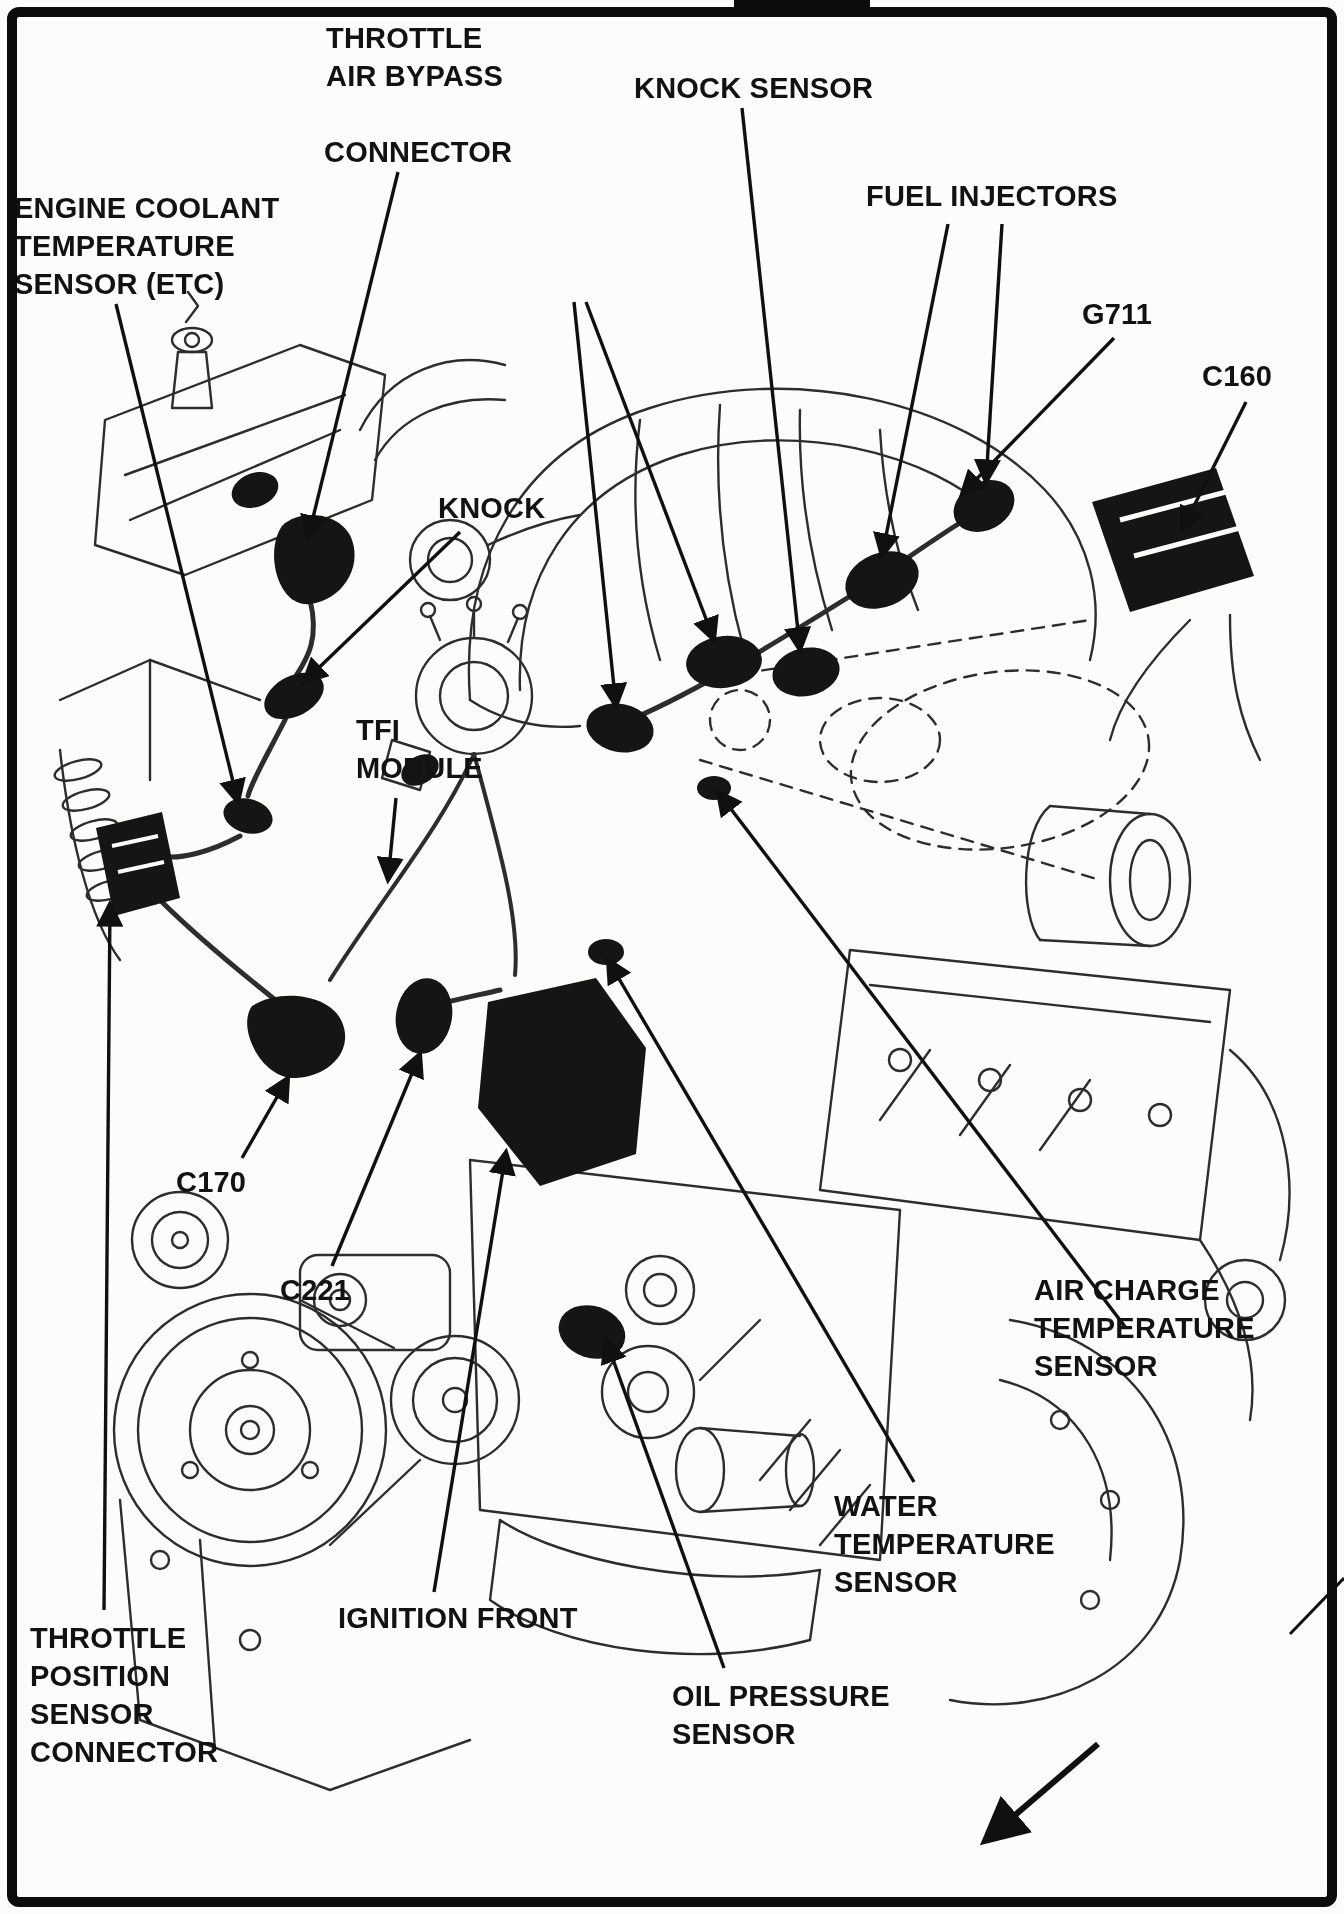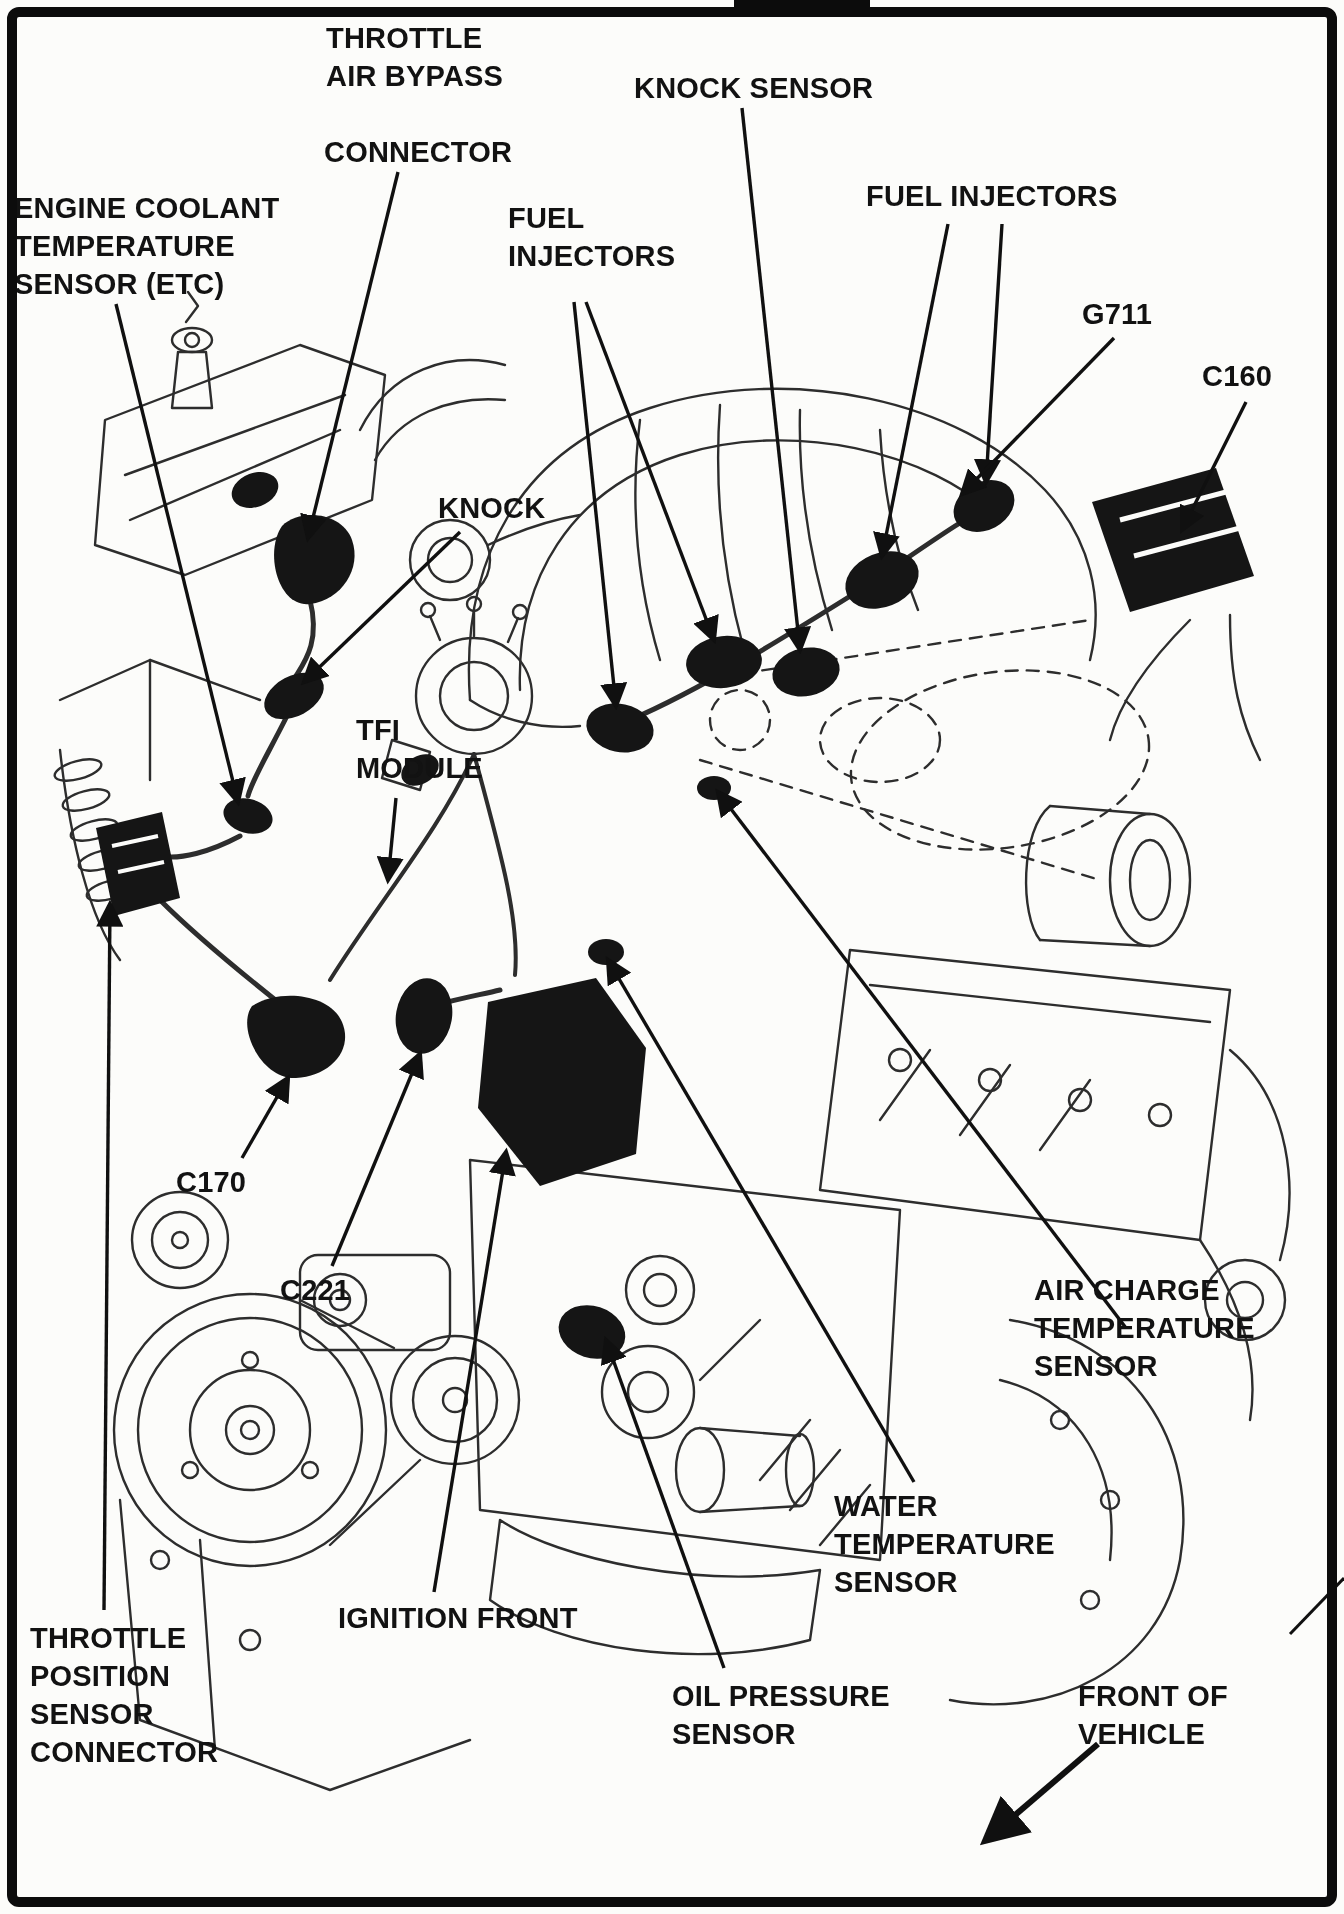--- a/index.html
+++ b/index.html
@@ -222,39 +222,35 @@
   </svg>
 
   <div class="label" style="left:326px;top:20px">THROTTLE
 AIR BYPASS</div>
   <div class="label" style="left:324px;top:134px">CONNECTOR</div>
   <div class="label" style="left:634px;top:70px">KNOCK SENSOR</div>
   <div class="label" style="left:866px;top:178px">FUEL INJECTORS</div>
   <div class="label" style="left:14px;top:190px">ENGINE COOLANT
 TEMPERATURE
 SENSOR (ETC)</div>
-  <div class="label" style="left:508px;top:200px">FUEL
-INJECTORS</div>
   <div class="label" style="left:1082px;top:296px">G711</div>
   <div class="label" style="left:1202px;top:358px">C160</div>
   <div class="label" style="left:438px;top:490px">KNOCK</div>
   <div class="label" style="left:356px;top:712px">TFI
 MODULE</div>
   <div class="label" style="left:176px;top:1164px">C170</div>
   <div class="label" style="left:280px;top:1272px">C221</div>
   <div class="label" style="left:1034px;top:1272px">AIR CHARGE
 TEMPERATURE
 SENSOR</div>
   <div class="label" style="left:834px;top:1488px">WATER
 TEMPERATURE
 SENSOR</div>
   <div class="label" style="left:30px;top:1620px">THROTTLE
 POSITION
 SENSOR
 CONNECTOR</div>
   <div class="label" style="left:338px;top:1600px">IGNITION FRONT</div>
   <div class="label" style="left:672px;top:1678px">OIL PRESSURE
 SENSOR</div>
-  <div class="label" style="left:1078px;top:1678px">FRONT OF
-VEHICLE</div>
 
   <div class="frame"></div>
 </div>
 
 </body></html>

